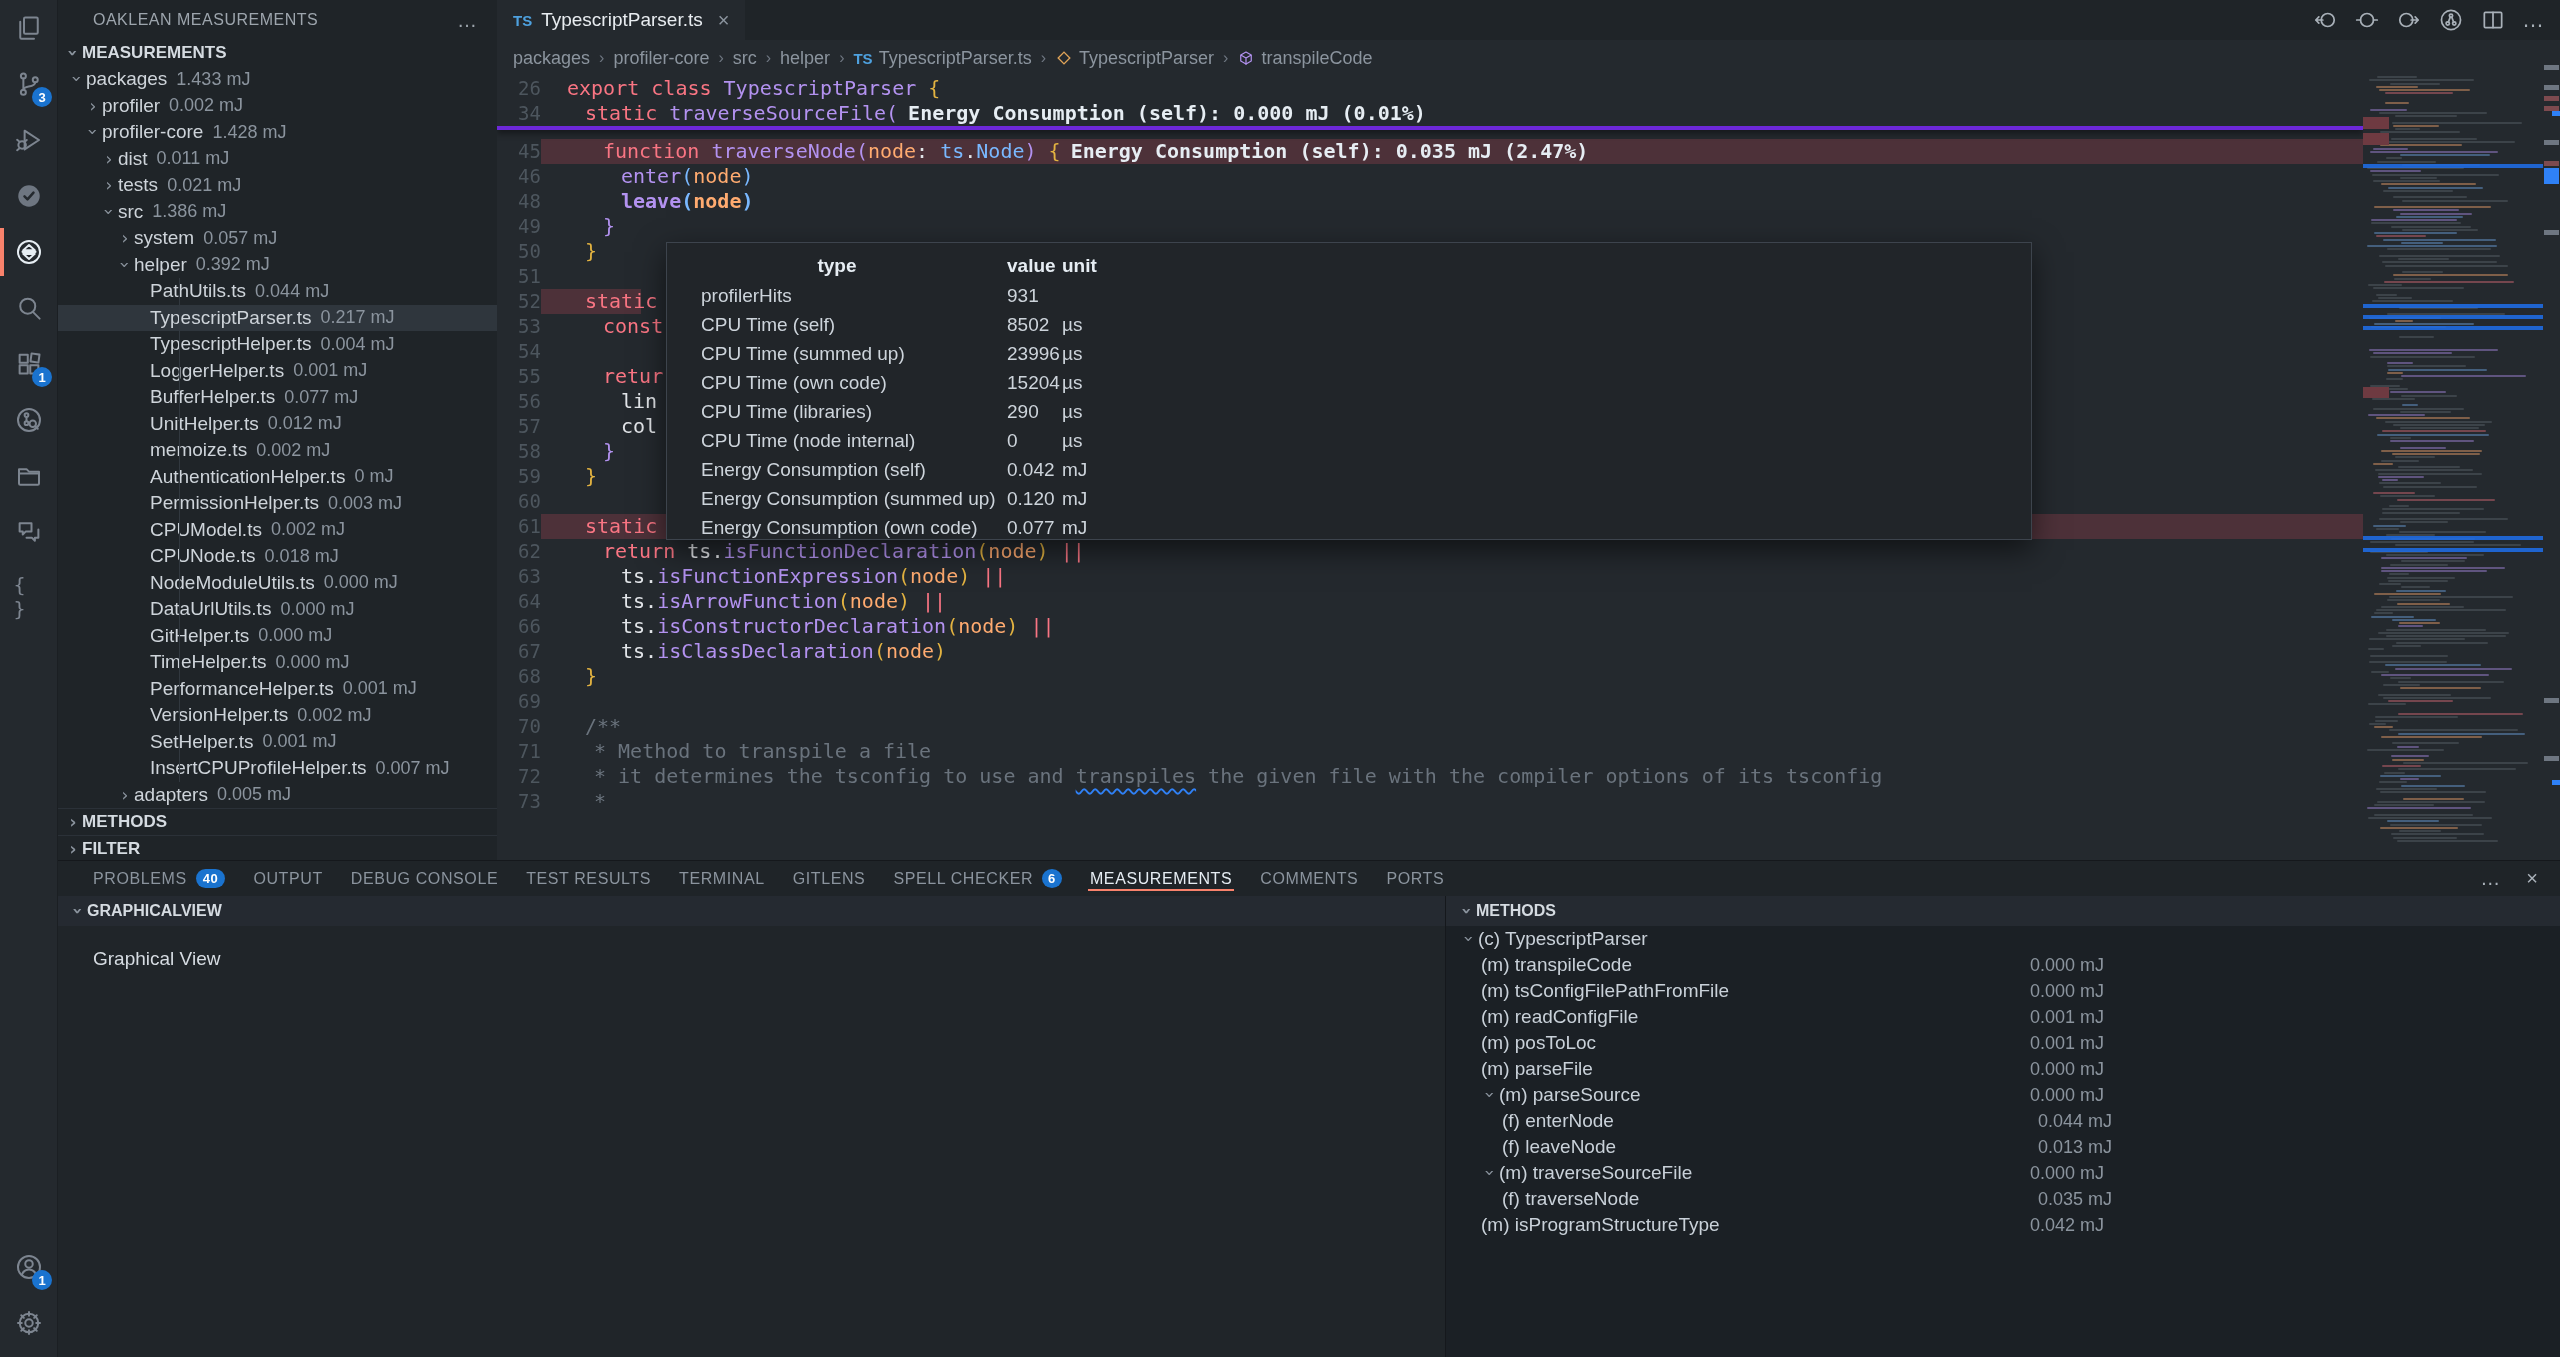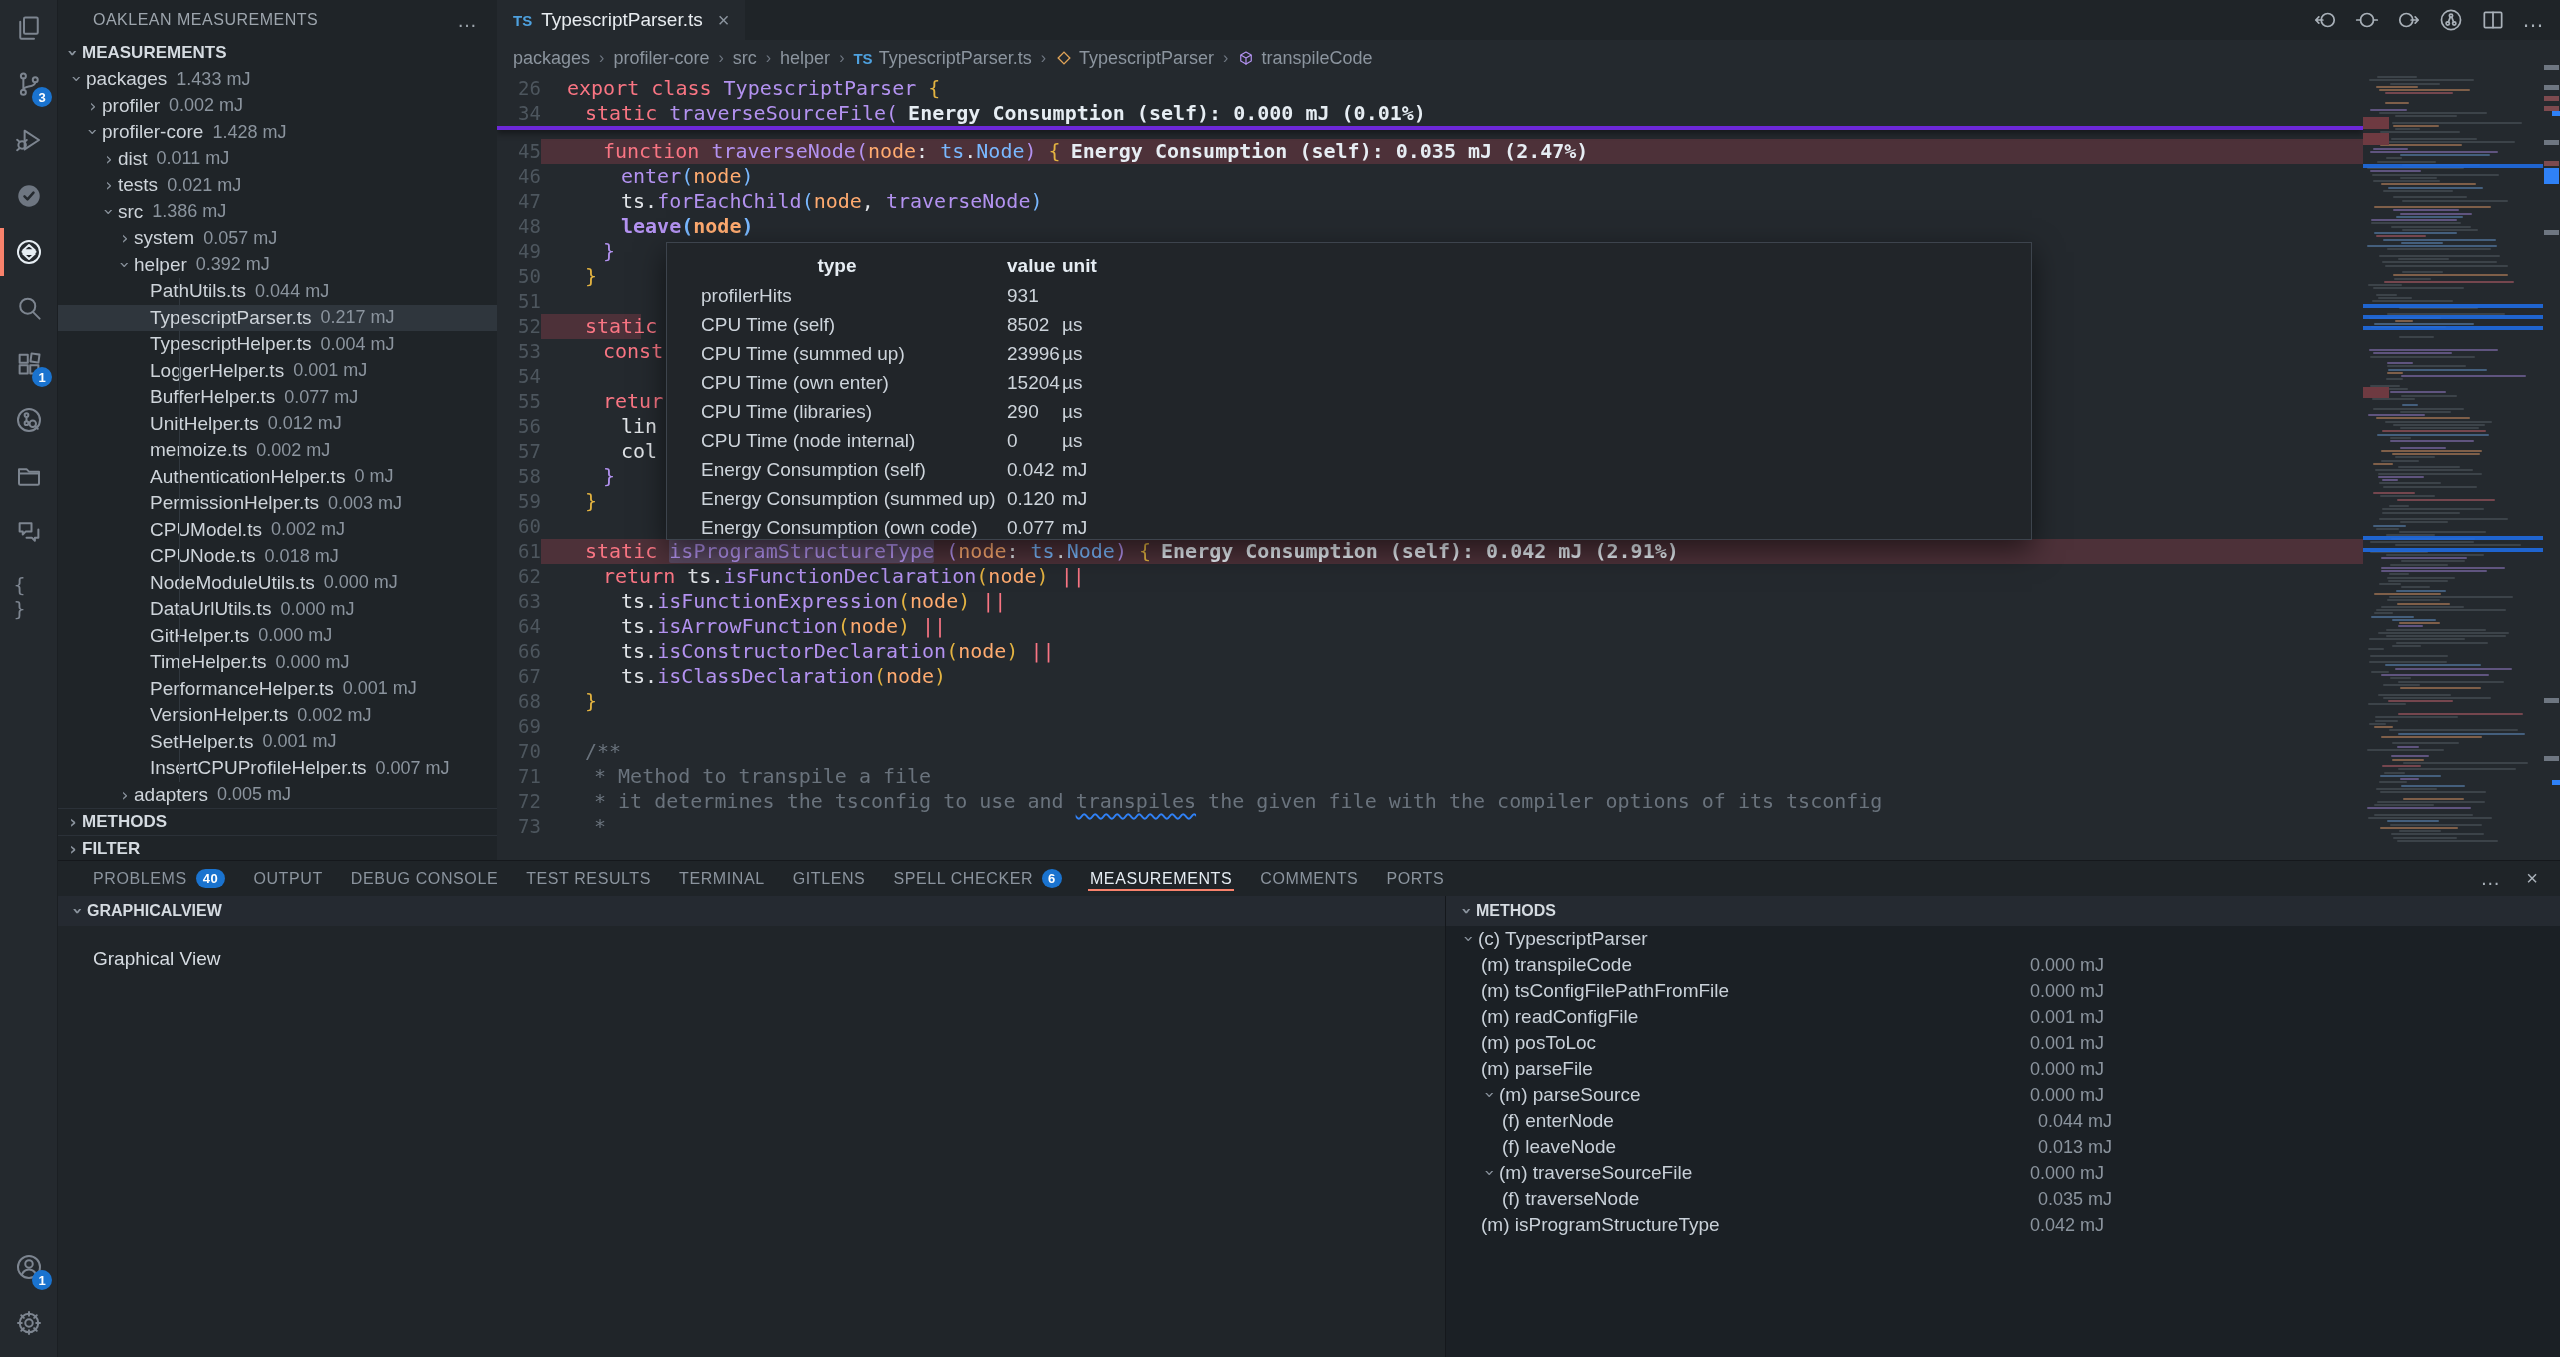--- a/index.html
+++ b/index.html
@@ -467,21 +467,20 @@
               <path d="M5 8l7 4 7-4M12 12v9"></path>
             </svg>
           </span>
           <span>transpileCode</span>
         </span>
       </div>
     <div id="codewrap">
       <div id="lines">
           <div class="cl hl"><span class="ln">45</span><span class="code" style="padding-left: 62px;"><span class="tk-kw">function</span><span class="tk-pl"> </span><span class="tk-fn">traverseNode</span><span class="tk-b2">(</span><span class="tk-va">node</span><span class="tk-pl">: </span><span class="tk-ns">ts</span><span class="tk-pl">.</span><span class="tk-ns">Node</span><span class="tk-b2">)</span><span class="tk-pl"> </span><span class="tk-b1">{</span><span class="ann">Energy Consumption (self): 0.035 mJ (2.47%)</span></span></div>
           <div class="cl"><span class="ln">46</span><span class="code" style="padding-left: 80px;"><span class="tk-fn">enter</span><span class="tk-b3">(</span><span class="tk-va">node</span><span class="tk-b3">)</span></span></div>
-          <div class="cl"><span class="ln">47</span><span class="code" style="padding-left: 80px;"><span class="tk-pl">ts</span><span class="tk-pl">.</span><span class="tk-fn">forEachChild</span><span class="tk-b3">(</span><span class="tk-va">node</span><span class="tk-pl">, </span><span class="tk-fn">traverseNode</span><span class="tk-b3">)</span></span></div>
           <div class="cl"><span class="ln">48</span><span class="code" style="padding-left: 80px; font-weight: bold;"><span class="tk-fn">leave</span><span class="tk-b3">(</span><span class="tk-va">node</span><span class="tk-b3">)</span></span></div>
           <div class="cl"><span class="ln">49</span><span class="code" style="padding-left: 62px;"><span class="tk-b2">}</span></span></div>
           <div class="cl"><span class="ln">50</span><span class="code" style="padding-left: 44px;"><span class="tk-b1">}</span></span></div>
           <div class="cl"><span class="ln">51</span><span class="code" style="padding-left: 26px;"></span></div>
           <div class="cl hlpart"><span class="ln">52</span><span class="code" style="padding-left: 44px;"><span class="tk-kw">static</span></span></div>
           <div class="cl"><span class="ln">53</span><span class="code" style="padding-left: 62px;"><span class="tk-kw">const</span></span></div>
           <div class="cl"><span class="ln">54</span><span class="code" style="padding-left: 26px;"></span></div>
           <div class="cl"><span class="ln">55</span><span class="code" style="padding-left: 62px;"><span class="tk-kw">retur</span></span></div>
           <div class="cl"><span class="ln">56</span><span class="code" style="padding-left: 80px;"><span class="tk-pl">lin</span></span></div>
           <div class="cl"><span class="ln">57</span><span class="code" style="padding-left: 80px;"><span class="tk-pl">col</span></span></div>
@@ -751,21 +750,21 @@
           <span class="tt-label">CPU Time (self)</span>
           <span class="tt-val">8502</span>
           <span class="tt-unit">µs</span>
         </div>
         <div class="tt-row">
           <span class="tt-label">CPU Time (summed up)</span>
           <span class="tt-val">23996</span>
           <span class="tt-unit">µs</span>
         </div>
         <div class="tt-row">
-          <span class="tt-label">CPU Time (own enter)</span>
+          <span class="tt-label">CPU Time (own code)</span>
           <span class="tt-val">15204</span>
           <span class="tt-unit">µs</span>
         </div>
         <div class="tt-row">
           <span class="tt-label">CPU Time (libraries)</span>
           <span class="tt-val">290</span>
           <span class="tt-unit">µs</span>
         </div>
         <div class="tt-row">
           <span class="tt-label">CPU Time (node internal)</span>

